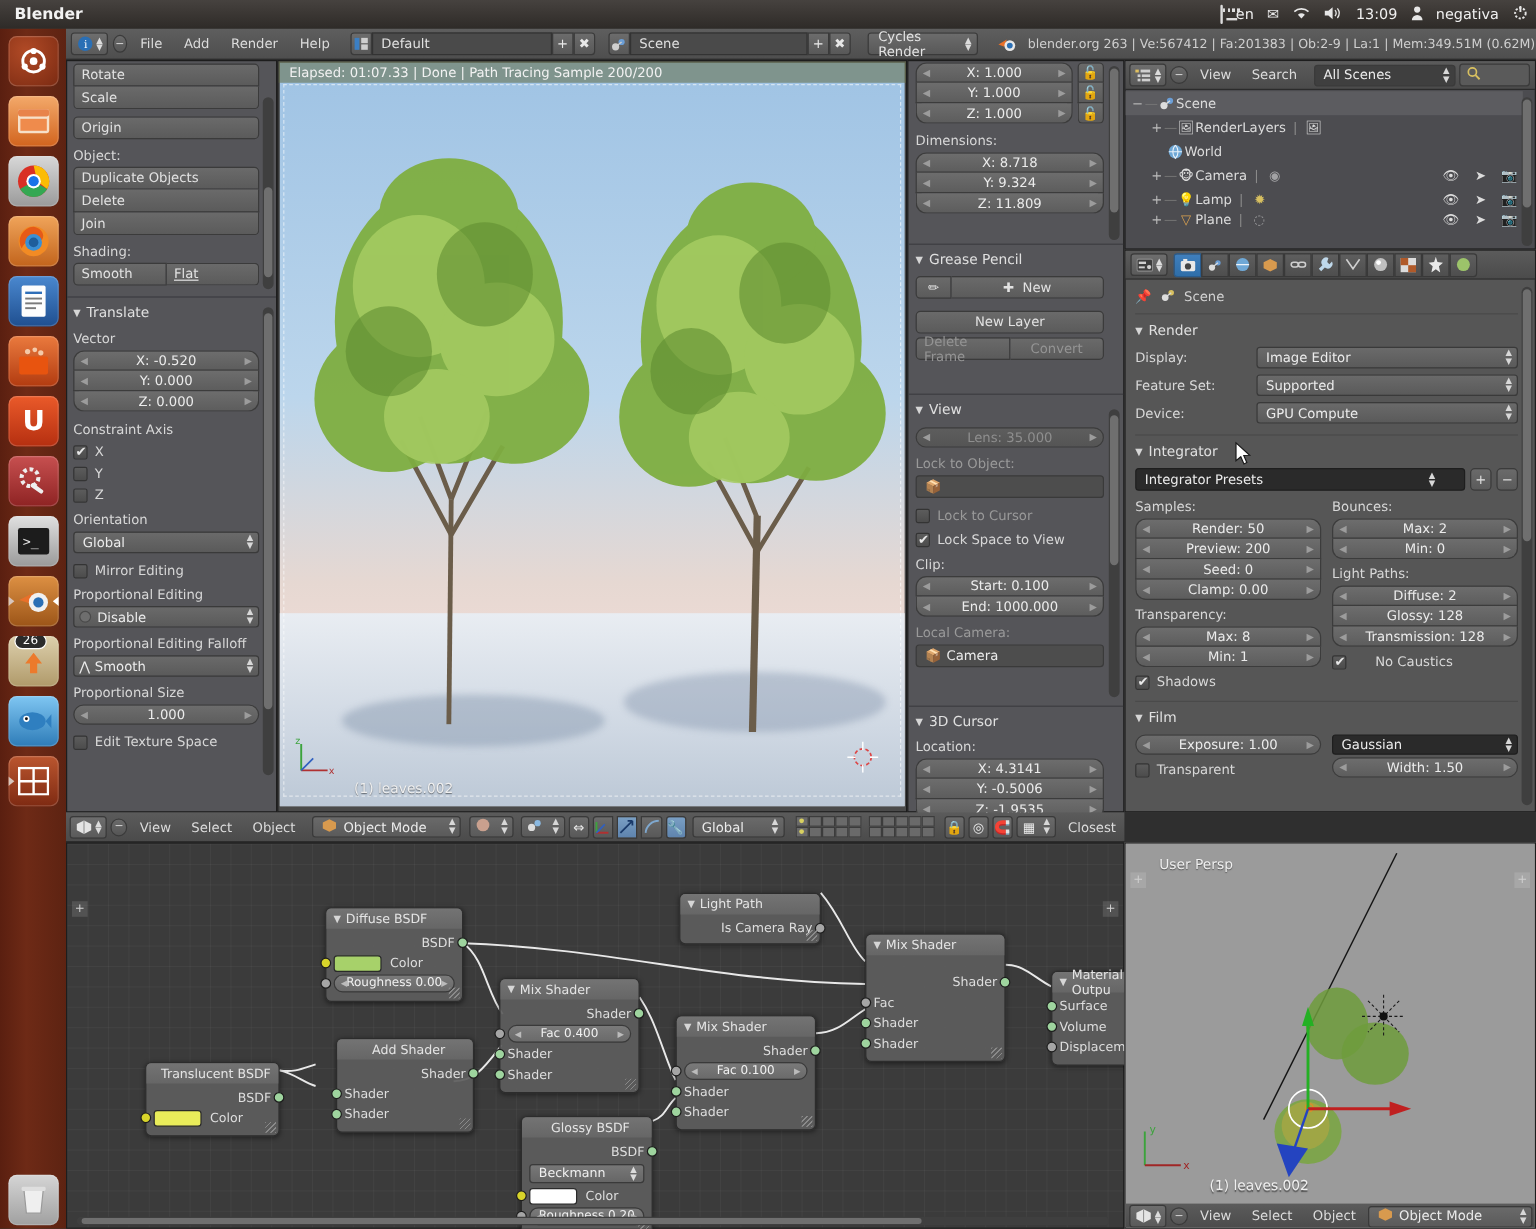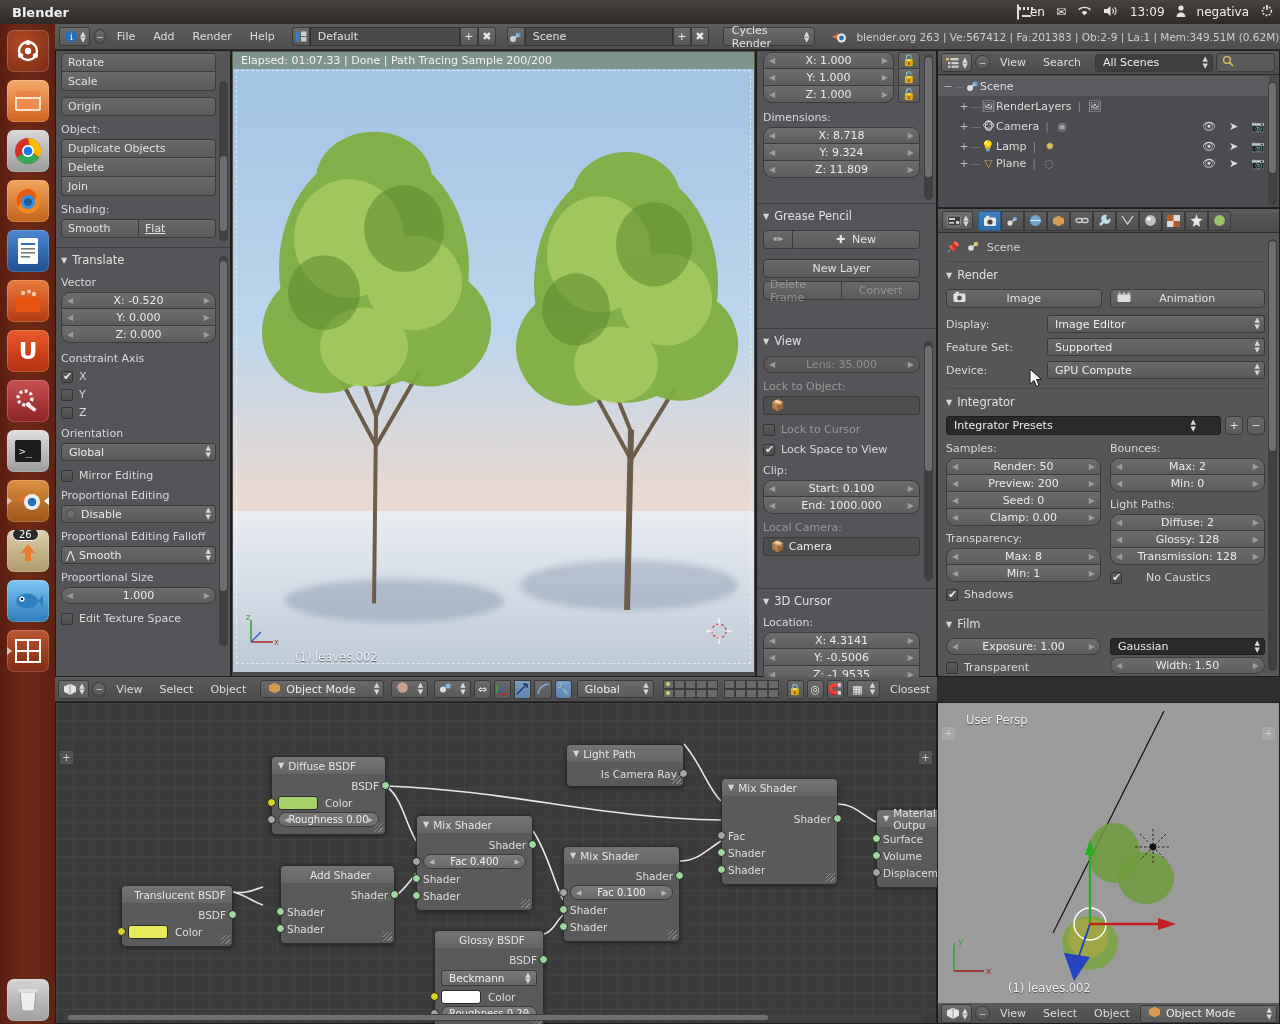--- a/index.html
+++ b/index.html
@@ -717,20 +717,29 @@
           <span>Scene</span>
         </div>
         <div class="outl-row" style="padding-left:20px;">
           <span style="width:12px;text-align:center;color:#bbb;">+</span>
           <span style="color:#777;">—</span>
           <span class="ob-ico">🖼</span>
           <span>RenderLayers</span>
           <span style="margin:0 6px;color:#8a8a8a;">|</span>
           <span class="ob-ico">🖼</span>
         </div>
+        <div class="outl-row" style="padding-left:34px;">
+          <span class="ob-ico">
+            <svg width="13" height="13" viewBox="0 0 13 13">
+                <circle cx="6.5" cy="6.5" r="5.6" fill="#6fa8d6"></circle>
+                <path d="M1 6.5 h11 M6.5 1 A8 8 0 0 1 6.5 12 A8 8 0 0 1 6.5 1" fill="none" stroke="#e8f0f8" stroke-width=".9"></path>
+              </svg>
+          </span>
+          <span>World</span>
+        </div>
         <div class="outl-row" style="padding-left:20px;">
           <span style="width:12px;text-align:center;color:#bbb;">+</span>
           <span style="color:#777;">—</span>
           <span class="ob-ico">🐵</span>
           <span>Camera</span>
           <span style="margin:0 6px;color:#8a8a8a;">|</span>
           <span class="ob-ico" style="opacity:.6;">◉</span>
           <span style="margin-left:auto;display:flex;gap:13px;padding-right:4px;">
             <span>👁</span>
             <span>➤</span>
@@ -859,41 +868,20 @@
           </span>
           <span>Scene</span>
         </div>
 
         <div style="border-top:1px solid #4a4a4a;margin-top:3px;"></div>
         <div class="ptitle" style="margin-top:6px;">
           <span class="tri">▼</span>
           <span>Render</span>
         </div>
 
-        <div style="display:flex;gap:8px;margin-top:7px;">
-          <div class="tbtn" style="flex:1;justify-content:center;position:relative;">
-            <span style="position:absolute;left:6px;">
-              <svg width="14" height="12" viewBox="0 0 14 12">
-                  <rect x="0.5" y="2.5" width="12" height="8.5" rx="1.2" fill="#e0e0e0"></rect>
-                  <circle cx="6.5" cy="7" r="2.4" fill="#555"></circle>
-                  <rect x="2.5" y="0.8" width="3.4" height="2" fill="#e0e0e0"></rect>
-                </svg>
-            </span>
-            <span>Image</span>
-          </div>
-          <div class="tbtn" style="flex:1;justify-content:center;position:relative;">
-            <span style="position:absolute;left:6px;">
-              <svg width="15" height="12" viewBox="0 0 15 12">
-                  <rect x="0.5" y="3.5" width="13" height="7.5" rx="1" fill="#ddd"></rect>
-                  <path d="M0.5 3.5 L2.5 0.5 L5 3.5 M5 3.5 L7 0.5 L9.5 3.5 M9.5 3.5 L11.5 0.5 L14 3.5" fill="#bbb" stroke="#888" stroke-width=".5"></path>
-                </svg>
-            </span>
-            <span>Animation</span>
-          </div>
-        </div>
 
         <div style="display:flex;align-items:center;margin-top:7px;gap:6px;">
           <span class="lbl" style="width:95px;">Display:</span>
           <div class="enum" style="flex:1;">
             <span>Image Editor</span>
             <span class="sp">▲<br>▼</span>
           </div>
         </div>
         <div style="display:flex;align-items:center;margin-top:5px;gap:6px;">
           <span class="lbl" style="width:95px;">Feature Set:</span>

